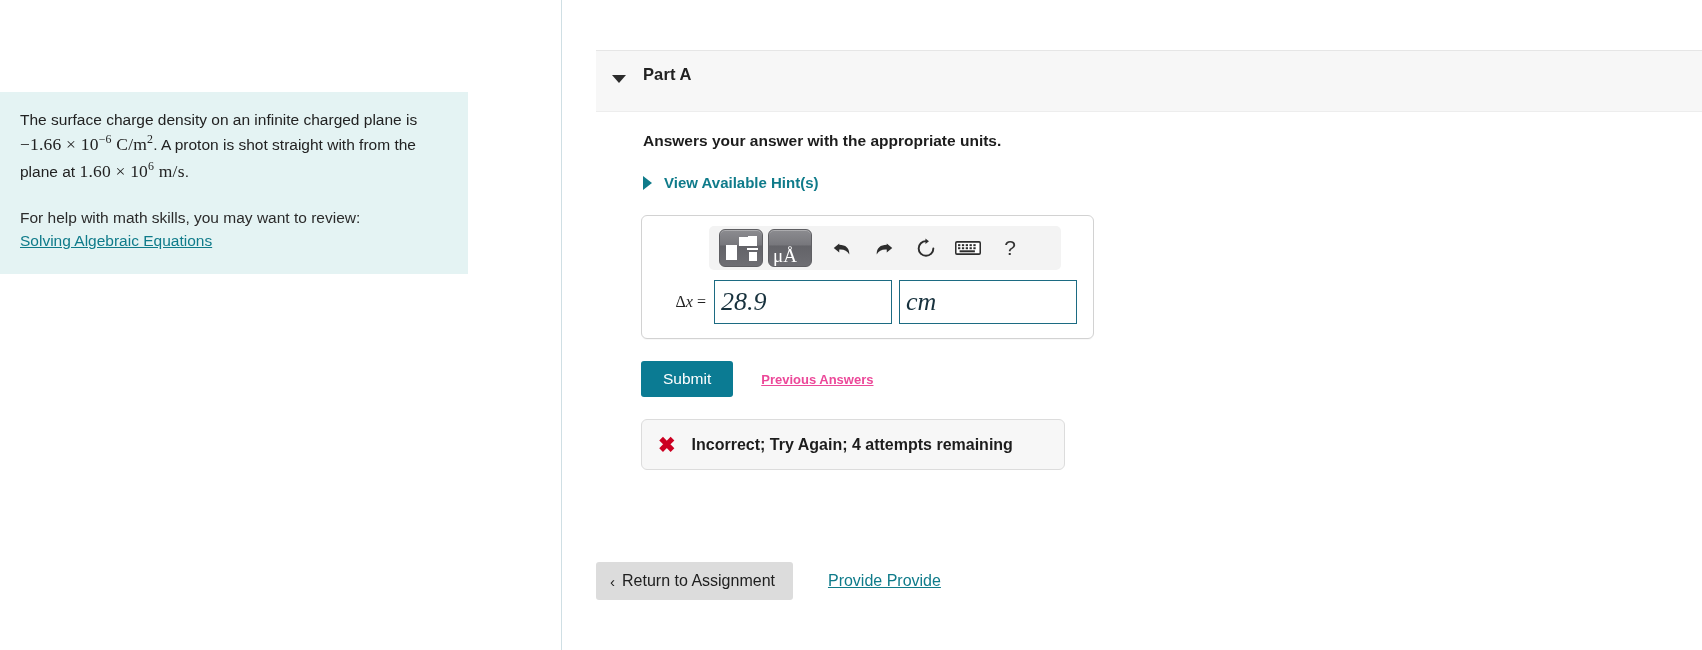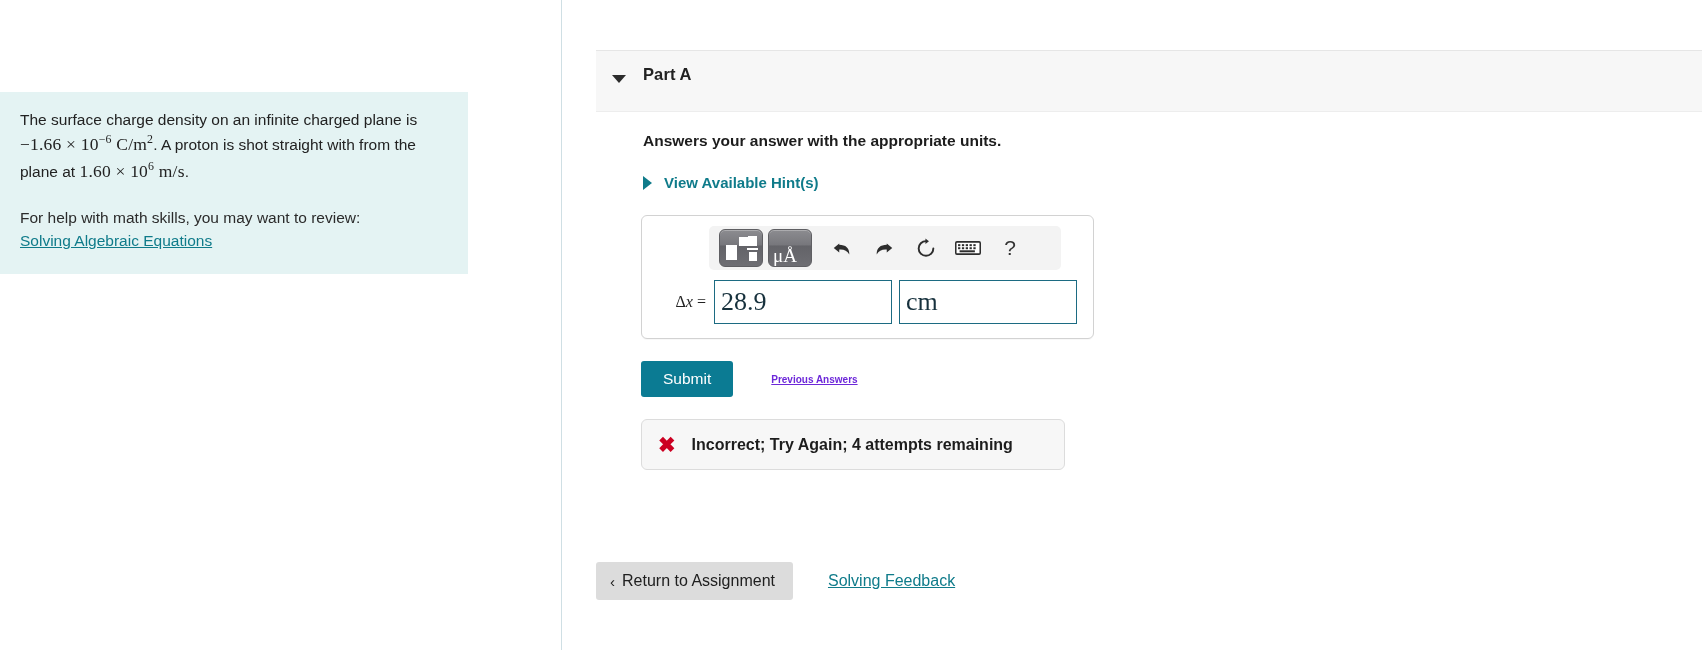--- a/index.html
+++ b/index.html
@@ -226,20 +226,21 @@
     border: 1px solid #1c6b82;
     background: #fff;
     box-sizing: border-box;
     display: flex;
     align-items: center;
     padding: 0 6px;
     font-family: "Liberation Serif", serif;
     font-size: 26px;
     color: #17313d;
     cursor: text;
+    font-style: italic;
   }
   .field-value { width: 178px; }
   .field-unit  { width: 178px; margin-left: 7px; }
 
   
   .submit-row {
     margin: 22px 0 0 45px;
     display: flex;
     align-items: center;
   }
@@ -247,24 +248,24 @@
     background: #0b7b93;
     color: #fff;
     border: none;
     border-radius: 3px;
     font-size: 15.5px;
     font-family: "Liberation Sans", sans-serif;
     padding: 9px 22px;
     cursor: pointer;
   }
   .prev-answers {
-    margin-left: 38px;
-    color: #6d28d9;
-    font-weight: bold;
-    font-size: 10px;
+    margin-left: 28px;
+    color: #ec4899;
+    font-weight: bold;
+    font-size: 13px;
     text-decoration: underline;
     cursor: pointer;
   }
 
   
   .feedback {
     margin: 22px 0 0 45px;
     width: 424px;
     box-sizing: border-box;
     border: 1px solid #dcdcdc;
@@ -438,18 +439,18 @@
         <span class="feedback-text">Incorrect; Try Again; 4 attempts remaining</span>
       </div>
 
     </div>
 
     <div class="bottom-row">
       <button class="btn-return">
         <span class="chev">‹</span>
         <span>Return to Assignment</span>
       </button>
-      <a class="provide-feedback">Solving Feedback</a>
+      <a class="provide-feedback">Provide Provide</a>
     </div>
 
   </div>
 
 </div>
 
 </body></html>

